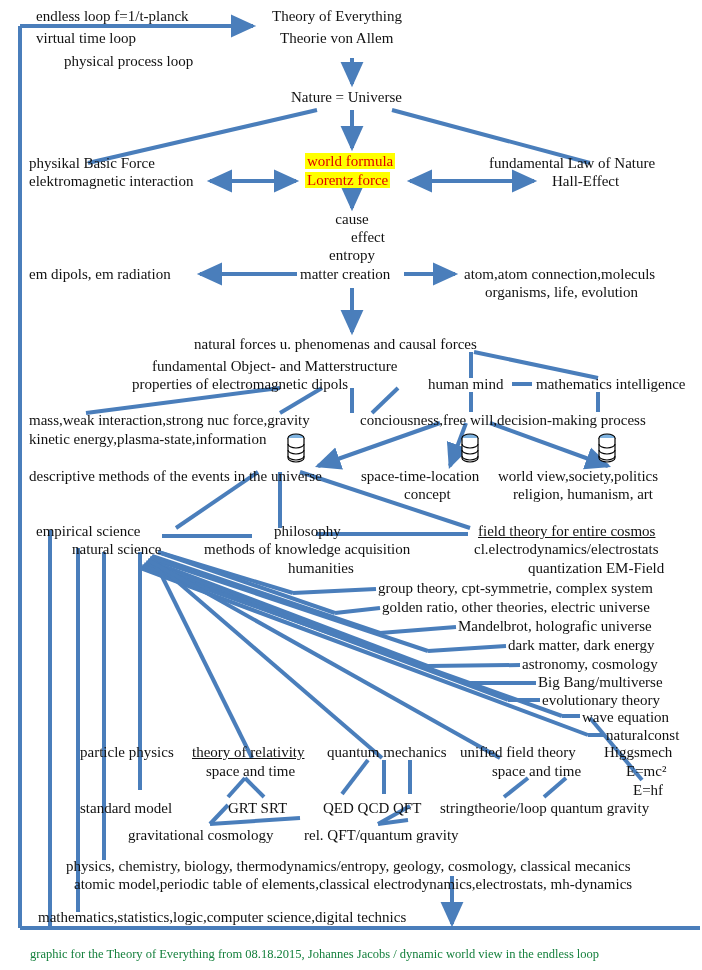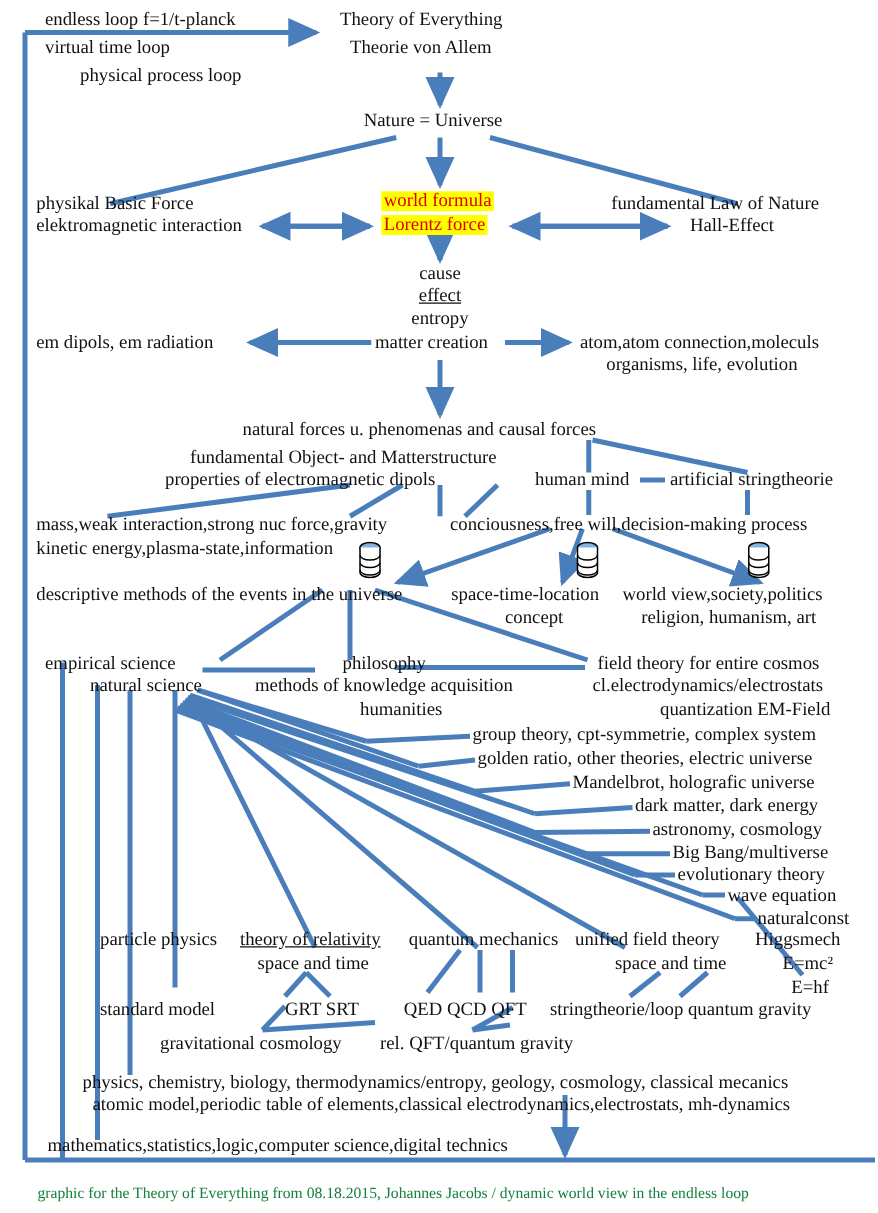--- a/index.html
+++ b/index.html
@@ -126,36 +126,36 @@
   <div class="lbl" style="left:29px;top:155px;">physikal Basic Force</div>
   <div class="lbl" style="left:29px;top:173px;">elektromagnetic interaction</div>
 
   <div class="lbl" style="left:305px;top:153px;"><span class="hl">world formula</span></div>
   <div class="lbl" style="left:305px;top:172px;"><span class="hl">Lorentz force</span></div>
 
   <div class="lbl" style="left:489px;top:155px;">fundamental Law of Nature</div>
   <div class="lbl" style="left:552px;top:173px;">Hall-Effect</div>
 
   <div class="lbl ctr" style="left:322px;top:211px;width:60px;">cause</div>
-  <div class="lbl ctr" style="left:322px;top:229px;width:60px;text-decoration:underline;">effect</div>
+  <div class="lbl ctr" style="left:338px;top:229px;width:60px;">effect</div>
   <div class="lbl ctr" style="left:322px;top:247px;width:60px;">entropy</div>
 
   <div class="lbl" style="left:29px;top:266px;">em dipols, em radiation</div>
 
   <div class="lbl" style="left:300px;top:266px;">matter creation</div>
 
   <div class="lbl" style="left:464px;top:266px;">atom,atom connection,moleculs</div>
   <div class="lbl" style="left:485px;top:284px;">organisms, life, evolution</div>
 
   <div class="lbl" style="left:194px;top:336px;">natural forces u. phenomenas and causal forces</div>
   <div class="lbl" style="left:152px;top:358px;">fundamental Object- and Matterstructure</div>
   <div class="lbl" style="left:132px;top:376px;">properties of electromagnetic dipols</div>
 
   <div class="lbl" style="left:428px;top:376px;">human mind</div>
-  <div class="lbl" style="left:536px;top:376px;">artificial stringtheorie</div>
+  <div class="lbl" style="left:536px;top:376px;">mathematics intelligence</div>
 
   <div class="lbl" style="left:29px;top:412px;">mass,weak interaction,strong nuc force,gravity</div>
   <div class="lbl" style="left:29px;top:431px;">kinetic energy,plasma-state,information</div>
 
   <div class="lbl" style="left:360px;top:412px;">conciousness,free will,decision-making process</div>
 
   <svg class="dbico" style="left:286px;top:433px;" width="20" height="30" viewBox="0 0 20 30">
     <ellipse cx="10" cy="5" rx="8" ry="4" fill="#7FB3E0" stroke="#000" stroke-width="1.2"></ellipse>
     <path d="M2,5 L2,25 A8,4 0 0 0 18,25 L18,5" fill="#fff" stroke="#000" stroke-width="1.2"></path>
     <path d="M2,11 A8,4 0 0 0 18,11" fill="none" stroke="#000" stroke-width="1.1"></path>
@@ -182,21 +182,21 @@
   <div class="lbl" style="left:404px;top:486px;">concept</div>
   <div class="lbl" style="left:498px;top:468px;">world view,society,politics</div>
   <div class="lbl" style="left:513px;top:486px;">religion, humanism, art</div>
 
   <div class="lbl" style="left:36px;top:523px;">empirical science</div>
   <div class="lbl" style="left:72px;top:541px;">natural science</div>
   <div class="lbl" style="left:274px;top:523px;">philosophy</div>
   <div class="lbl" style="left:204px;top:541px;">methods of knowledge acquisition</div>
   <div class="lbl" style="left:288px;top:560px;">humanities</div>
 
-  <div class="lbl" style="left:478px;top:523px;">field theory for entire cosmos</div>
+  <div class="lbl" style="left:478px;top:523px;text-decoration:underline;">field theory for entire cosmos</div>
   <div class="lbl" style="left:474px;top:541px;">cl.electrodynamics/electrostats</div>
   <div class="lbl" style="left:528px;top:560px;">quantization EM-Field</div>
 
   <div class="lbl" style="left:378px;top:580px;">group theory, cpt-symmetrie, complex system</div>
   <div class="lbl" style="left:382px;top:599px;">golden ratio, other theories, electric universe</div>
   <div class="lbl" style="left:458px;top:618px;">Mandelbrot, holografic universe</div>
   <div class="lbl" style="left:508px;top:637px;">dark matter, dark energy</div>
   <div class="lbl" style="left:522px;top:656px;">astronomy, cosmology</div>
   <div class="lbl" style="left:538px;top:674px;">Big Bang/multiverse</div>
   <div class="lbl" style="left:542px;top:692px;">evolutionary theory</div>

